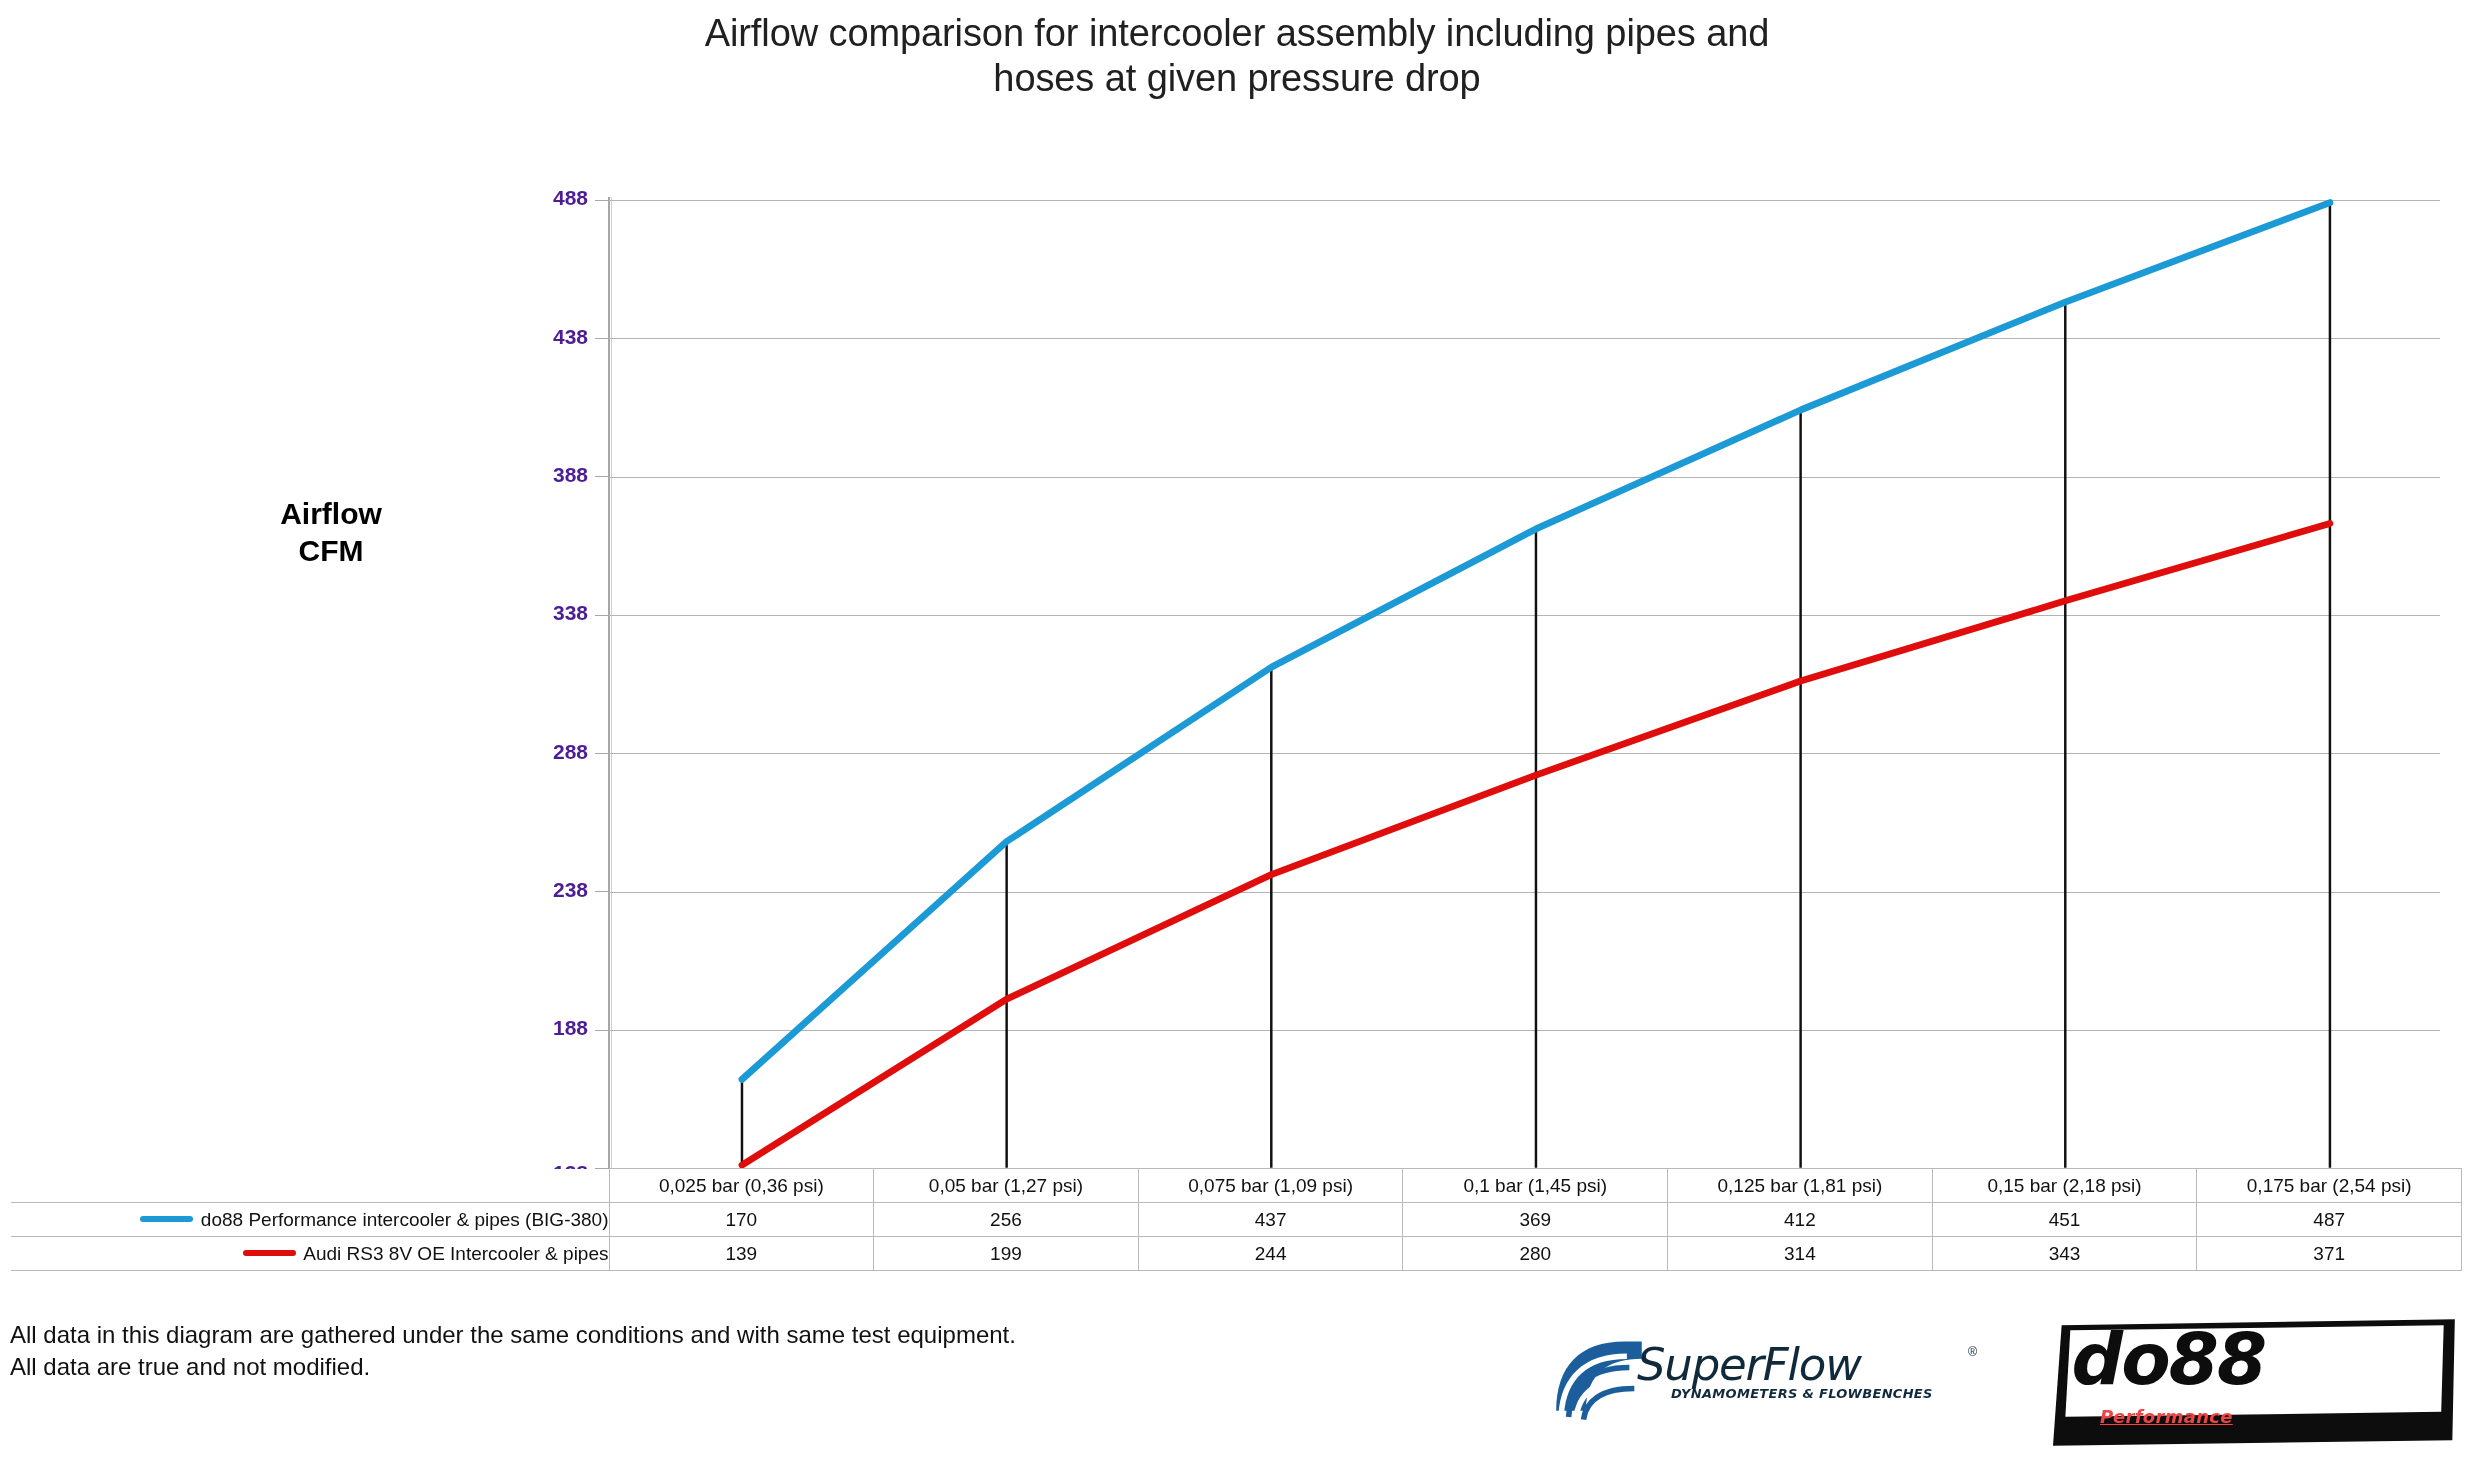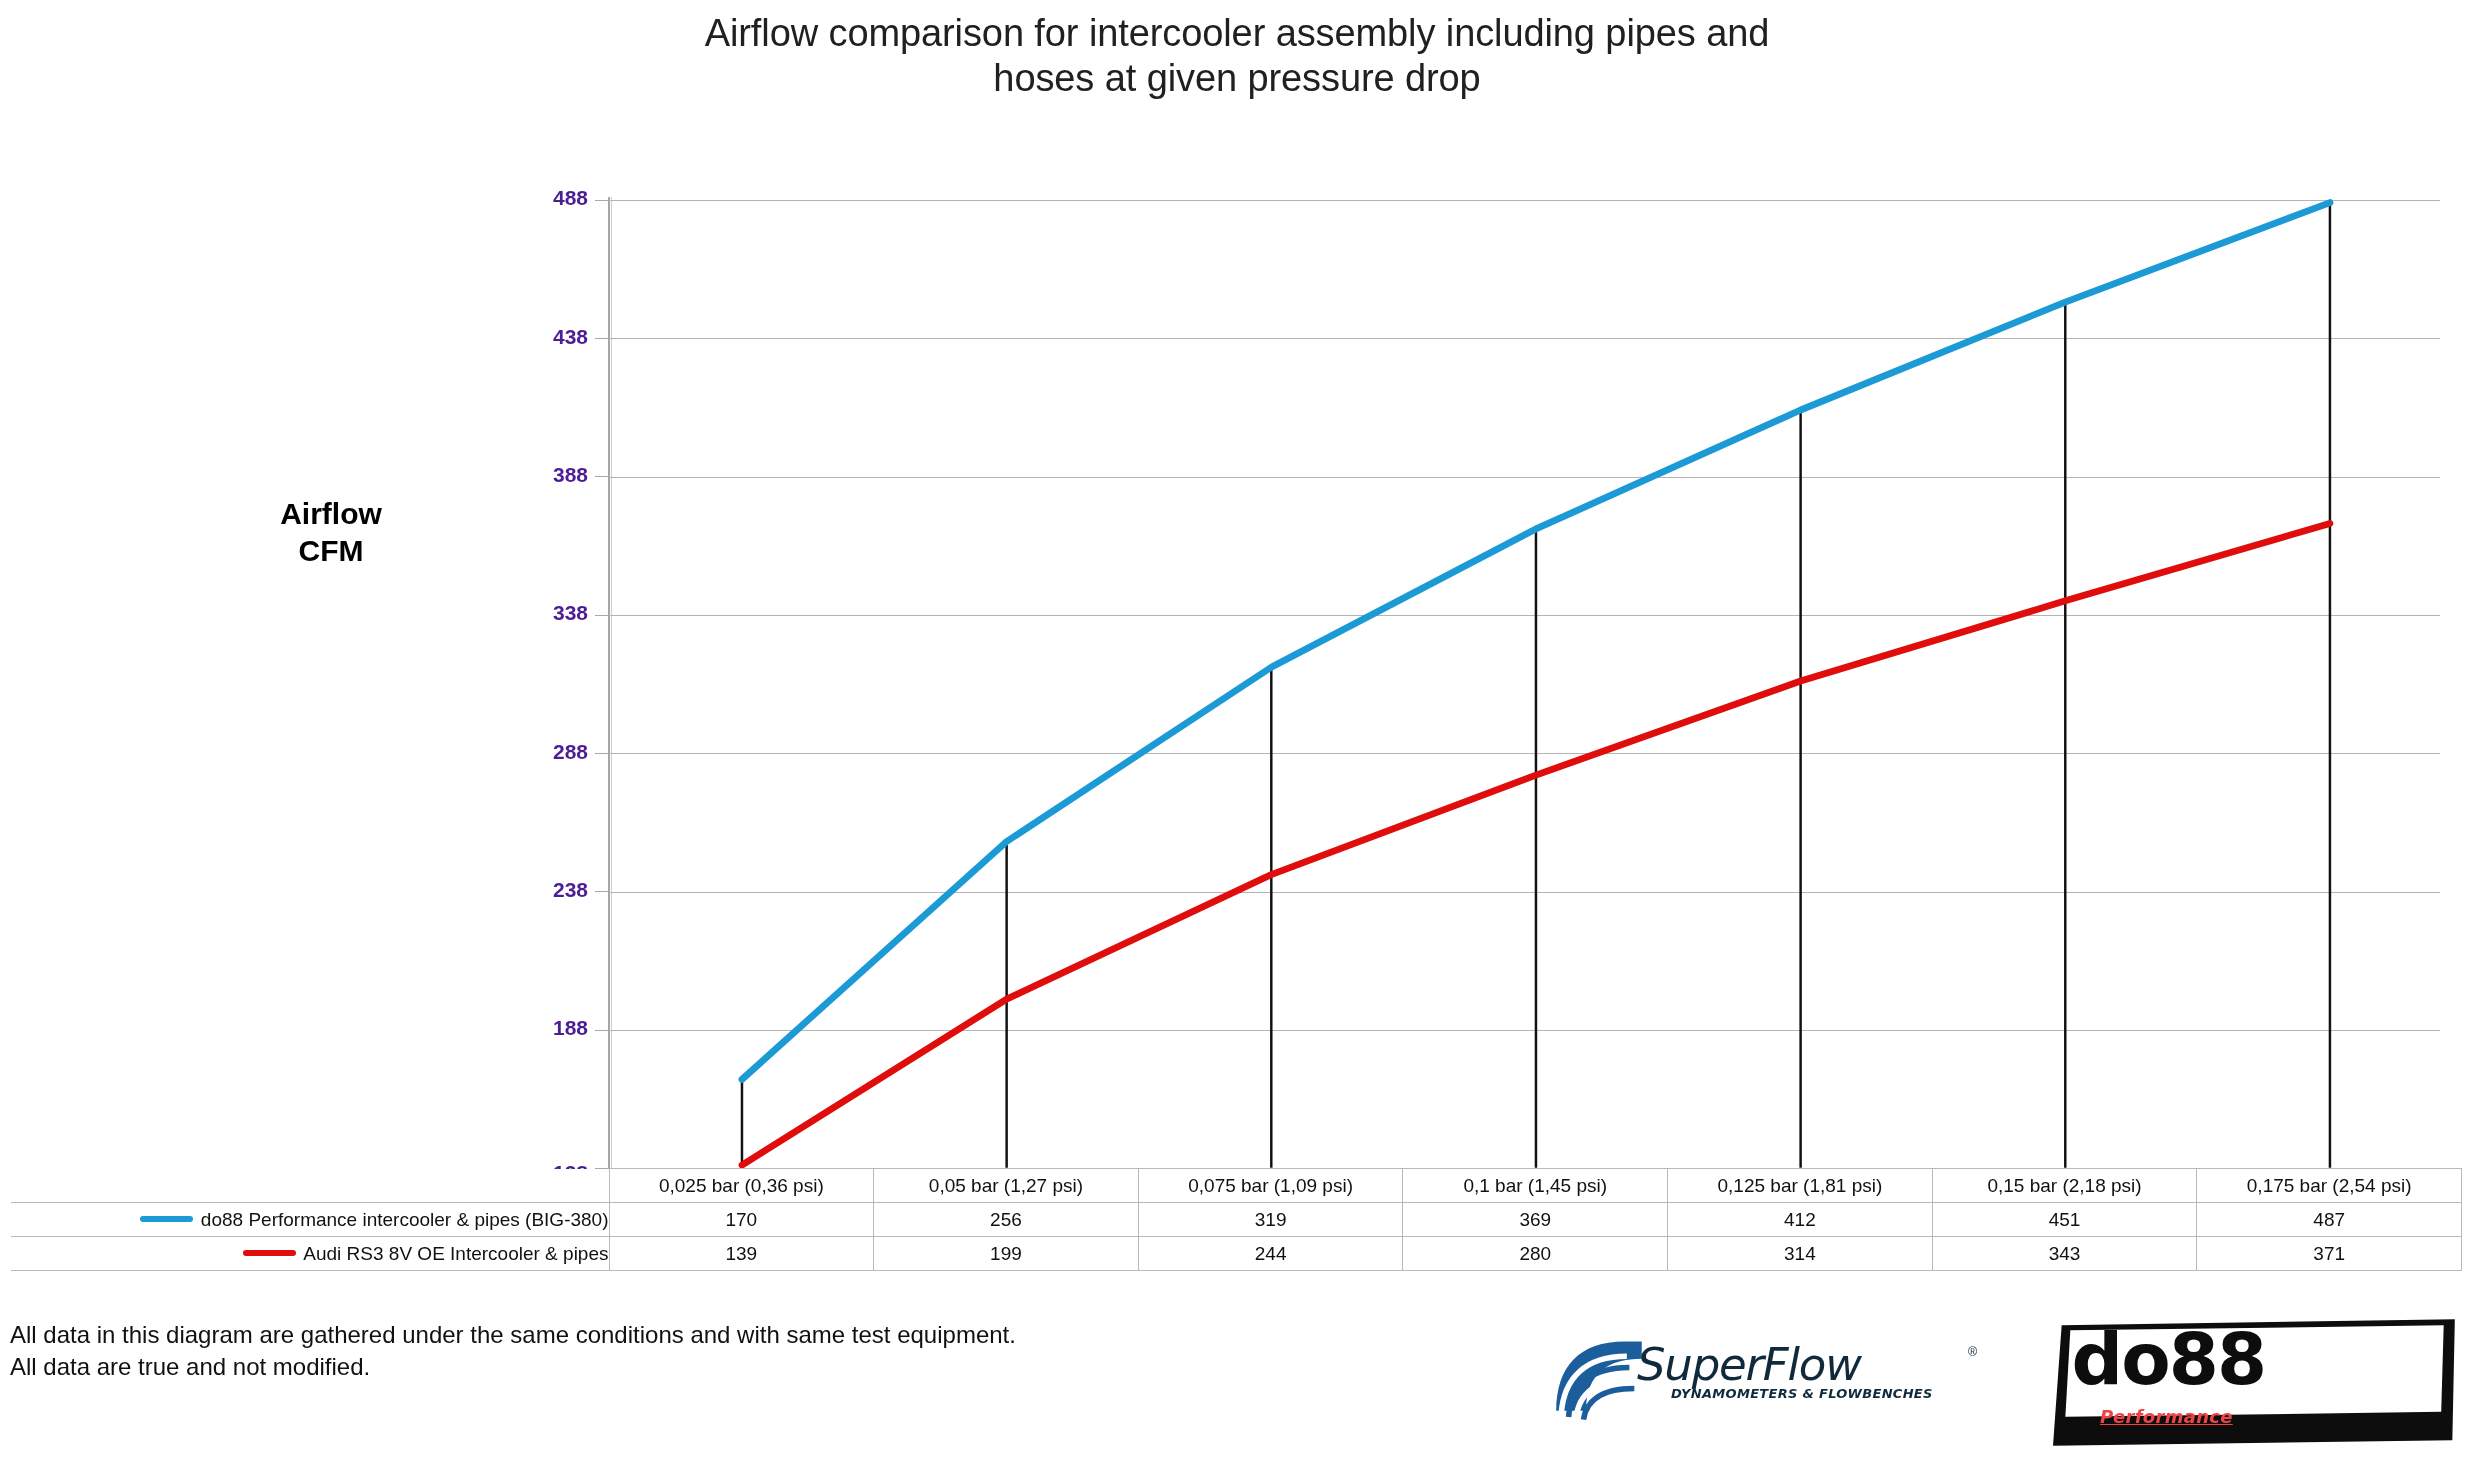--- a/index.html
+++ b/index.html
@@ -75,21 +75,21 @@
   #superflow-sub{
     position:absolute;left:121px;top:62px;font-size:13px;font-weight:bold;
     font-style:italic;color:#102A3C;letter-spacing:0.3px;font-family:"DejaVu Sans",sans-serif;
   }
   #superflow-tm{position:absolute;left:418px;top:21px;font-size:12.4px;color:#102A3C;}
 
   
   #do88-logo{position:absolute;left:2053px;top:1319px;width:408px;height:127px;}
   #do88-word{
     position:absolute;left:18.6px;top:3.7px;
-    font-size:72px;font-weight:bold;color:#0d0d0d;
+    font-size:72px;font-weight:bold;font-style:italic;color:#0d0d0d;
     letter-spacing:-1.9px;font-family:"DejaVu Sans",sans-serif;line-height:1;
   }
   #do88-perf{
     position:absolute;left:47px;top:87px;
     font-size:18px;font-weight:bold;font-style:italic;color:#ef4444;
     letter-spacing:0.3px;font-family:"DejaVu Sans",sans-serif;text-decoration:underline;
   }
 </style>
 </head>
 <body>
@@ -162,21 +162,21 @@
         <td>0,075 bar (1,09 psi)</td>
         <td>0,1 bar (1,45 psi)</td>
         <td>0,125 bar (1,81 psi)</td>
         <td>0,15 bar (2,18 psi)</td>
         <td>0,175 bar (2,54 psi)</td>
       </tr>
       <tr>
         <td class="keycell"><span class="swatch" style="background: rgb(28, 154, 214);"></span><span>do88 Performance intercooler &amp; pipes (BIG-380)</span></td>
         <td>170</td>
         <td>256</td>
-        <td>319</td>
+        <td>437</td>
         <td>369</td>
         <td>412</td>
         <td>451</td>
         <td>487</td>
       </tr>
       <tr>
         <td class="keycell"><span class="swatch" style="background: rgb(224, 13, 13);"></span><span>Audi RS3 8V OE Intercooler &amp; pipes</span></td>
         <td>139</td>
         <td>199</td>
         <td>244</td>

